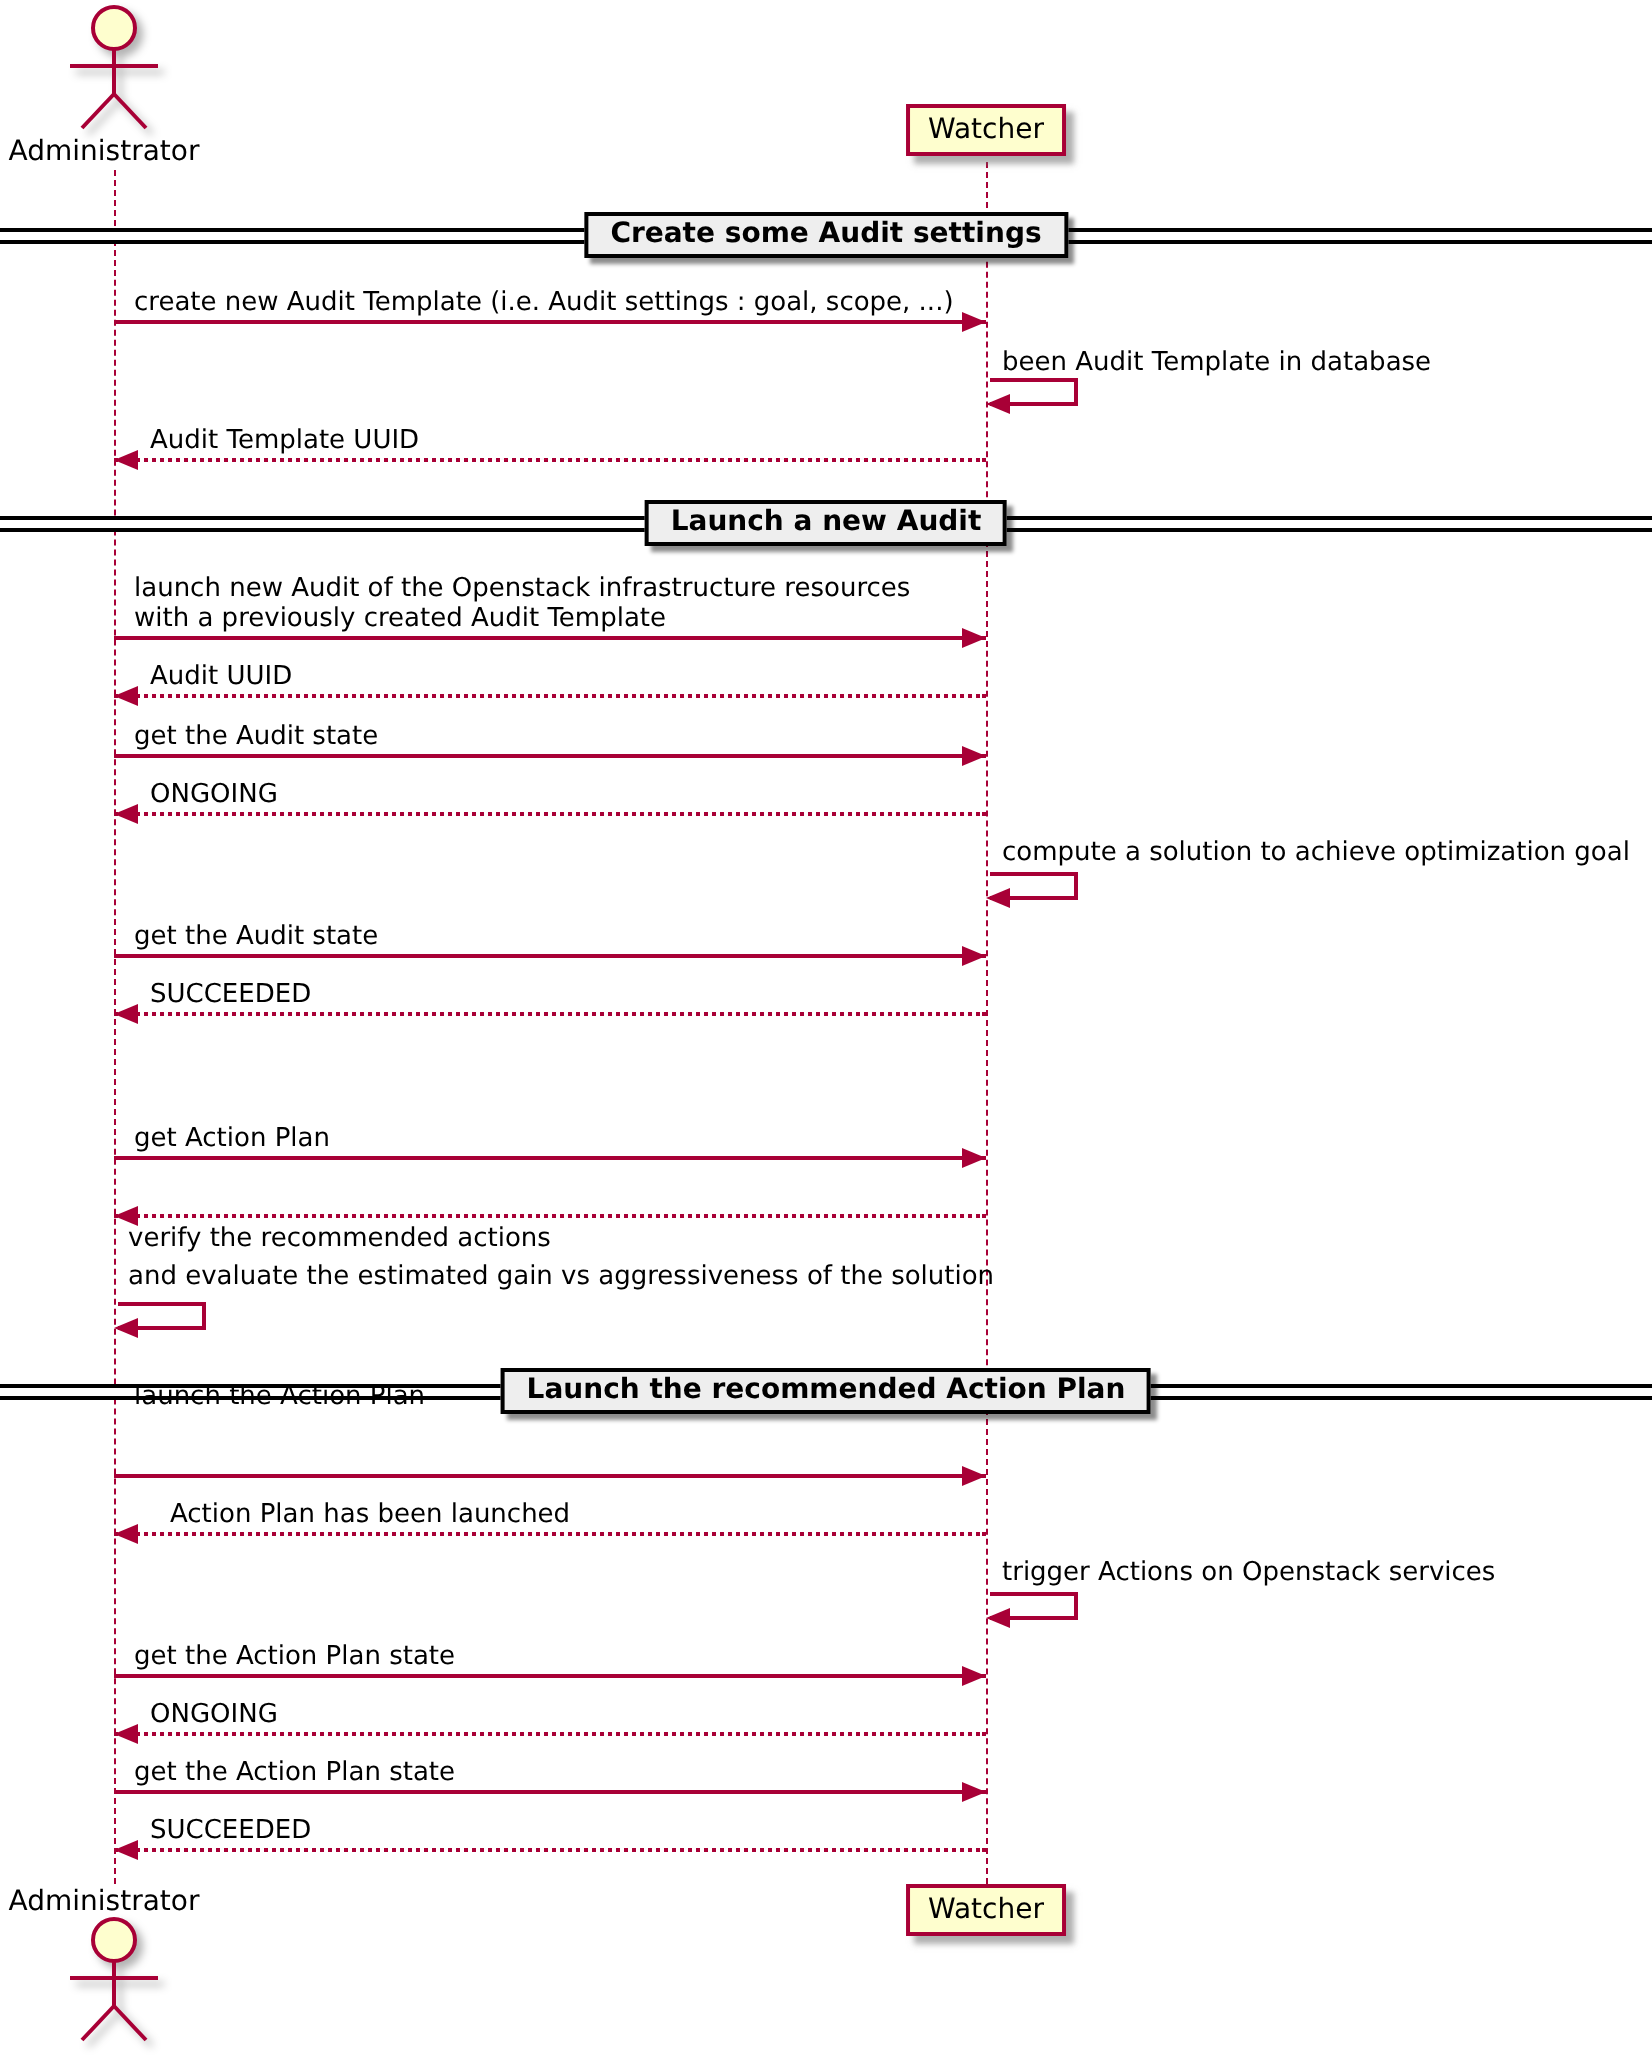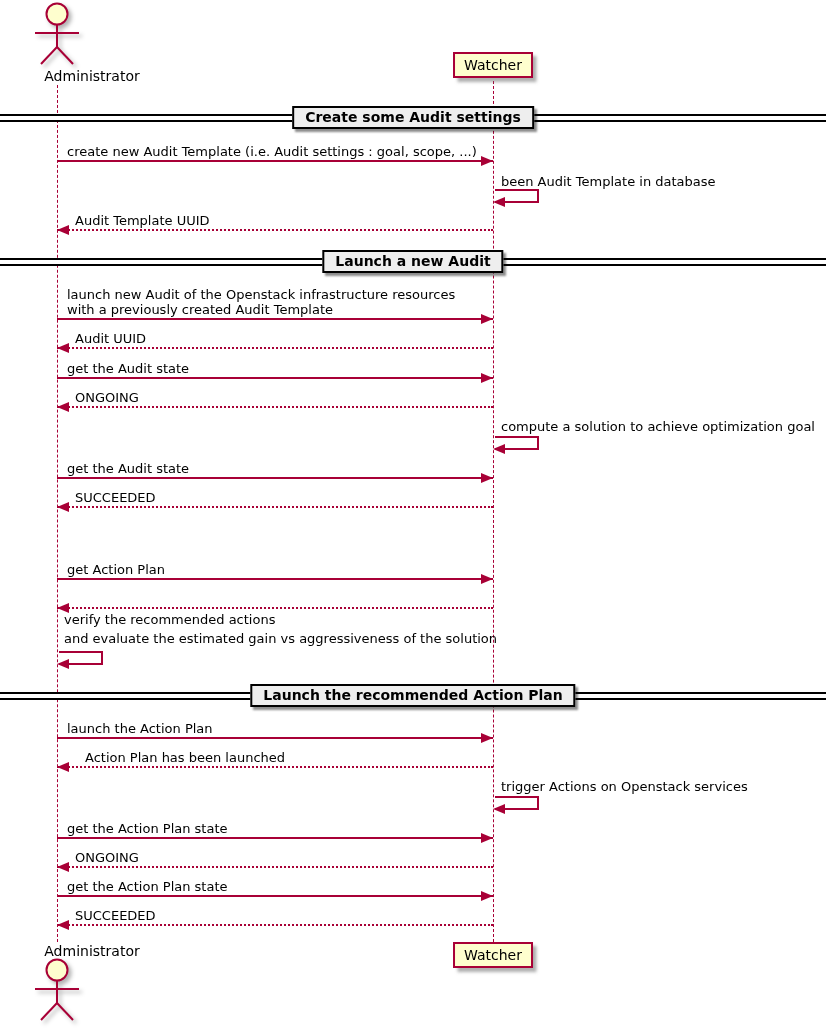--- a/index.html
+++ b/index.html
@@ -19,21 +19,21 @@
   .head.l { left:0;  top:-6px; border-right:12px solid #A80036; border-top:5px solid transparent; border-bottom:5px solid transparent; }
   .self-loop { position:absolute; width:42px; height:10px; border:2px solid #A80036; border-left:none; }
   .self-loop .head { left:-2px; top:auto; bottom:-6px; border-right:12px solid #A80036; border-top:5px solid transparent; border-bottom:5px solid transparent; }
   .participant {
     position:absolute; transform:translateX(-50%);
     background:#FEFECE; border:2px solid #A80036;
     padding:3px 9px; font-size:14px; white-space:nowrap;
     box-shadow:4px 4px 3px rgba(110,110,110,0.55);
   }
   .actor { position:absolute; transform:translateX(-50%); filter:drop-shadow(3px 3px 2px rgba(0,0,0,0.30)); }
-  .actor-label { position:absolute; transform:translateX(-50%); font-size:14px; white-space:nowrap;margin-left:40px; }
+  .actor-label { position:absolute; transform:translateX(-50%); font-size:14px; white-space:nowrap; }
   .divider { position:absolute; left:0; width:826px; height:23px; }
   .divider-lines { position:absolute; left:0; right:0; top:8px; height:4px; border-top:2px solid #000; border-bottom:2px solid #000; background:#fff; }
   .divider-box {
     position:absolute; left:50%; top:0; transform:translateX(-50%);
     background:#EEEEEE; border:2px solid #000;
     font-size:14px; font-weight:bold; white-space:nowrap;
     padding:1px 11px 2px 11px;
     box-shadow:3px 3px 2px rgba(0,0,0,0.45);
     text-align:right;
   }
@@ -134,21 +134,21 @@
   <div class="m-label" style="left:64px; top:631px">and evaluate the estimated gain vs aggressiveness of the solution</div>
   <div class="self-loop" style="left:59px; top:651px">
       <span class="head"></span>
     </div>
 
   <div class="divider" style="top:684px">
     <div class="divider-lines"></div>
     <div class="divider-box">Launch the recommended Action Plan</div>
   </div>
 
-  <div class="m-label" style="left:67px; top:721px">launch the Action Plan</div>
+  <div class="m-label" style="left:67px; top:691px">launch the Action Plan</div>
   <div class="arrow solid" style="left:57px; top:737px; width:436px">
       <span class="head r"></span>
     </div>
 
   <div class="m-label" style="left:85px; top:750px">Action Plan has been launched</div>
   <div class="arrow dotted" style="left:57px; top:766px; width:436px">
       <span class="head l"></span>
     </div>
 
   <div class="m-label" style="left:501px; top:779px">trigger Actions on Openstack services</div>

